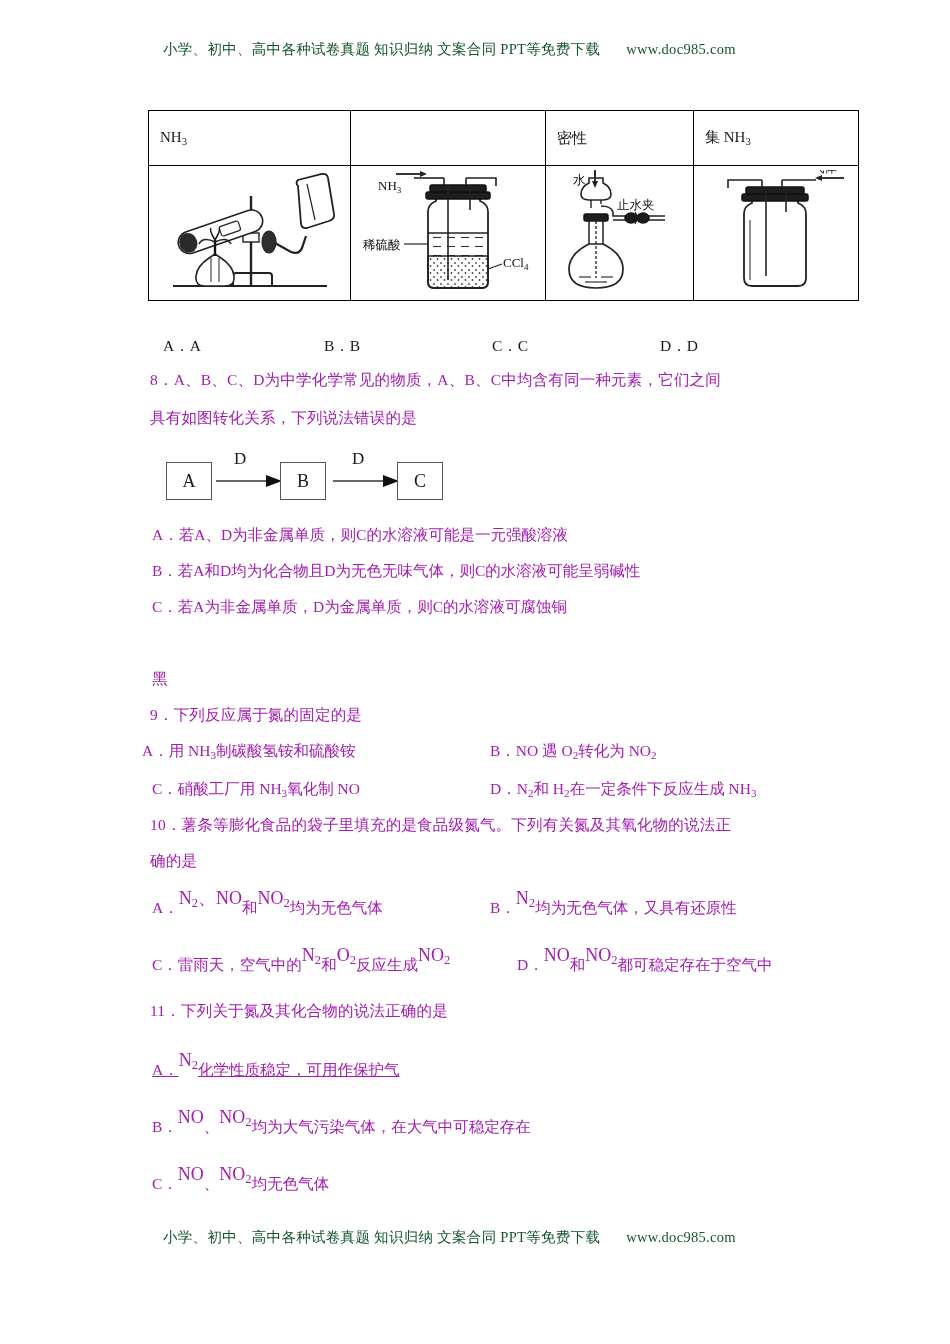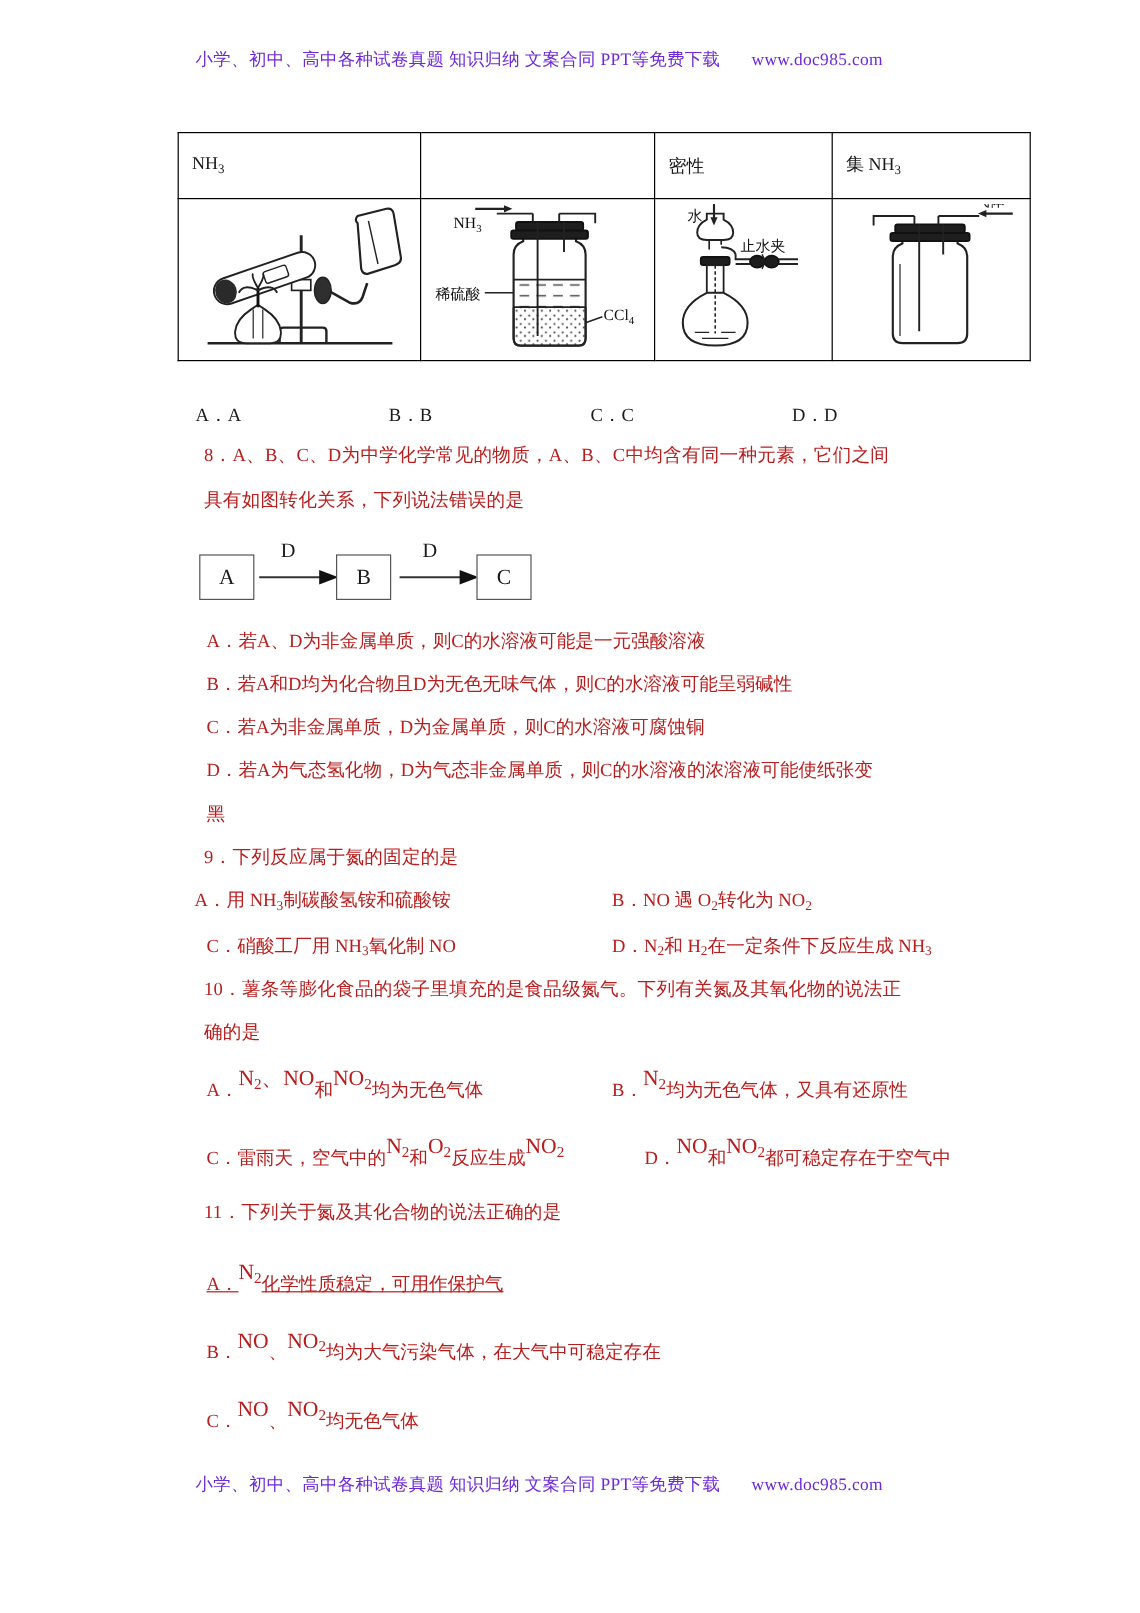--- a/index.html
+++ b/index.html
@@ -20,21 +20,21 @@
     left: 0; top: 0;
     width: 950px;
     height: 1344px;
   }
   .runhead {
     position: absolute;
     left: 163px;
     width: 640px;
     font-size: 14.5px;
     letter-spacing: 0.3px;
-    color: #6d28d9;
+    color: #14532d;
     white-space: nowrap;
   }
   .runhead .url {
     margin-left: 26px;
     font-family: "Liberation Serif", serif;
   }
   #header-banner { top: 40px; }
   #footer-banner { top: 1228px; }
 
   
@@ -69,23 +69,22 @@
   .col4 { width: 153px; }
   sub { font-size: 0.72em; vertical-align: -0.28em; }
 
   .fig-wrap { display: flex; align-items: center; justify-content: center; height: 134px; }
 
   
   .para {
     position: absolute;
     font-size: 15.5px;
     line-height: 1.0;
-    color: #b91c1c;
+    color: #a21caf;
     white-space: nowrap;
-    margin-left: 20px;
   }
   .qtext { letter-spacing: 0.2px; }
   .optcol {
     position: absolute;
     font-size: 15.5px;
     white-space: nowrap;
   }
   
   .raised {
     display: inline-block;
@@ -320,21 +319,20 @@
     <div class="flow-box" style="left:0px;">A</div>
     <div class="flow-box" style="left:114px;">B</div>
     <div class="flow-box" style="left:231px;">C</div>
     <div class="flow-arrow-label" style="left:68px;">D</div>
     <div class="flow-arrow-label" style="left:186px;">D</div>
   </div>
 
   <div class="para" style="left:152px; top:527px;">A．若A、D为非金属单质，则C的水溶液可能是一元强酸溶液</div>
   <div class="para" style="left:152px; top:599px;">C．若A为非金属单质，D为金属单质，则C的水溶液可腐蚀铜</div>
   <div class="para" style="left:152px; top:563px;">B．若A和D均为化合物且D为无色无味气体，则C的水溶液可能呈弱碱性</div>
-  <div class="para" style="left:152px; top:635px;">D．若A为气态氢化物，D为气态非金属单质，则C的水溶液的浓溶液可能使纸张变</div>
   <div class="para" style="left:152px; top:671px;">黑</div>
 
   <div class="para qtext" style="left:150px; top:707px;">9．下列反应属于氮的固定的是</div>
 
   <div class="para" style="left:142px; top:743px;">
     <span>A．用 NH</span><sub>3</sub><span>制碳酸氢铵和硫酸铵</span>
   </div>
   <div class="para" style="left:490px; top:743px;">
     <span>B．NO 遇 O</span><sub>2</sub><span>转化为 NO</span><sub>2</sub>
   </div>

